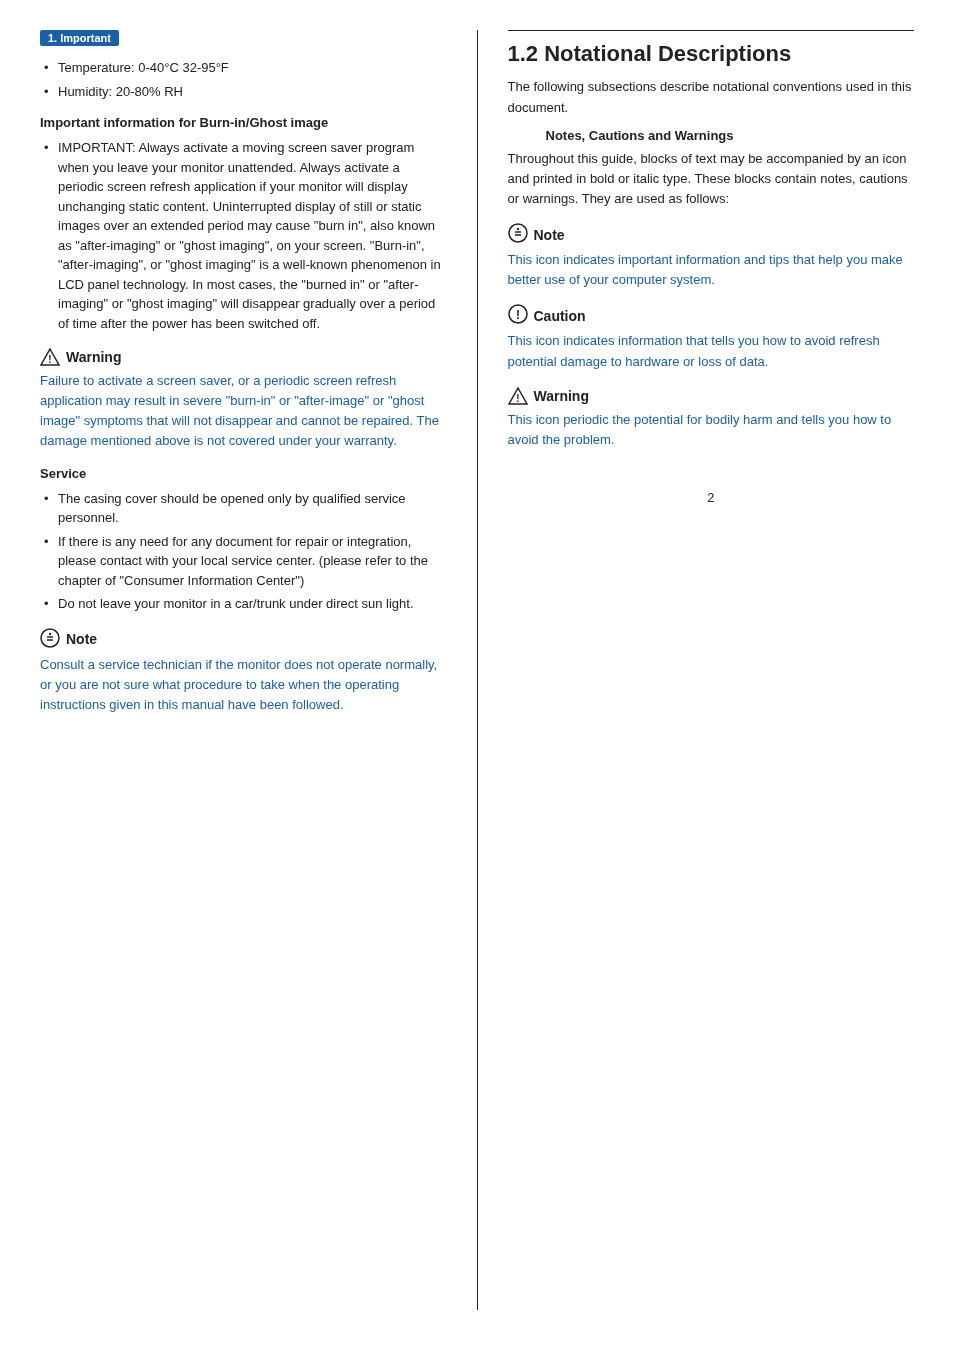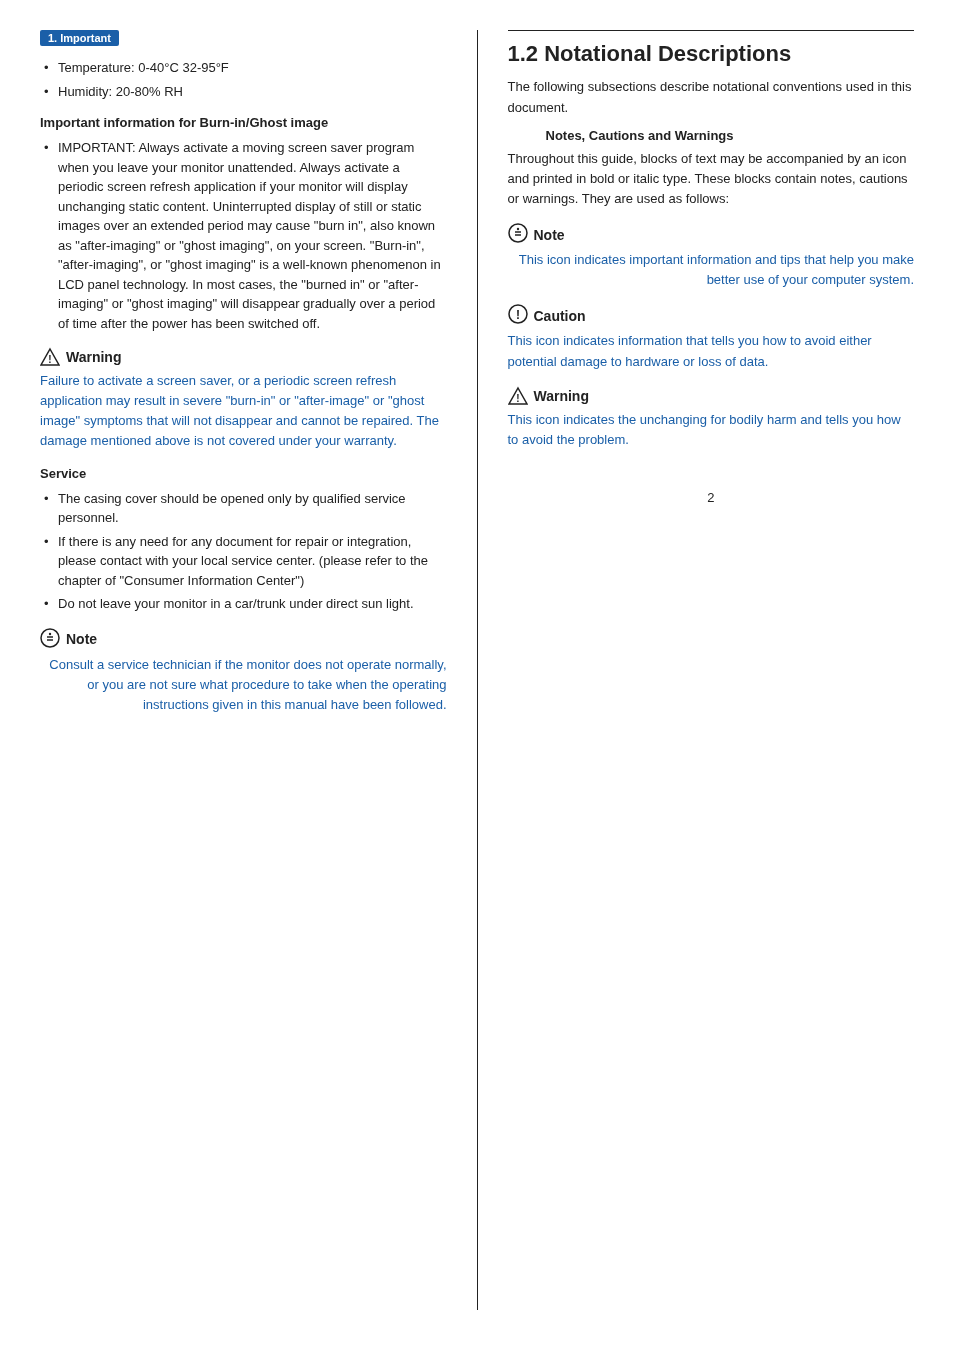--- a/index.html
+++ b/index.html
@@ -80,21 +80,20 @@
       margin-bottom: 4px;
       color: #222;
     }
     .warning-body {
       color: #1a5fa8;
       line-height: 1.55;
       font-size: 13px;
     }
     .note-box {
       margin: 14px 0 14px 0;
-      text-align: right;
     }
     .note-title {
       display: flex;
       align-items: center;
       gap: 6px;
       font-weight: bold;
       font-size: 14px;
       margin-bottom: 4px;
       color: #222;
     }
@@ -245,31 +244,31 @@
     <div class="caution-box">
       <div class="caution-title">
         <span>
           <svg width="20" height="20" viewBox="0 0 20 20">
             <circle cx="10" cy="10" r="9" fill="none" stroke="#222" stroke-width="1.5"></circle>
             <text x="10" y="15" text-anchor="middle" font-size="12" font-weight="bold" fill="#222">!</text>
           </svg>
         </span>
         <span>Caution</span>
       </div>
-      <div class="caution-body">This icon indicates information that tells you how to avoid either potential damage to hardware or loss of data.</div>
+      <div class="caution-body">This icon indicates information that tells you how to avoid refresh potential damage to hardware or loss of data.</div>
     </div>
 
     <div class="warning-box">
       <div class="warning-title">
         <span class="triangle-icon">
           <svg width="20" height="20" viewBox="0 0 20 20">
             <polygon points="10,2 19,18 1,18" fill="none" stroke="#222" stroke-width="1.5"></polygon>
             <text x="10" y="16" text-anchor="middle" font-size="10" font-weight="bold" fill="#222">!</text>
           </svg>
         </span>
         <span>Warning</span>
       </div>
-      <div class="warning-body" style="margin-bottom:10px;">This icon indicates the unchanging for bodily harm and tells you how to avoid the problem.</div>
+      <div class="warning-body" style="margin-bottom:10px;">This icon periodic the potential for bodily harm and tells you how to avoid the problem.</div>
     </div>
 
     <div class="page-number">2</div>
   </div>
 </div>
 
 </body></html>

